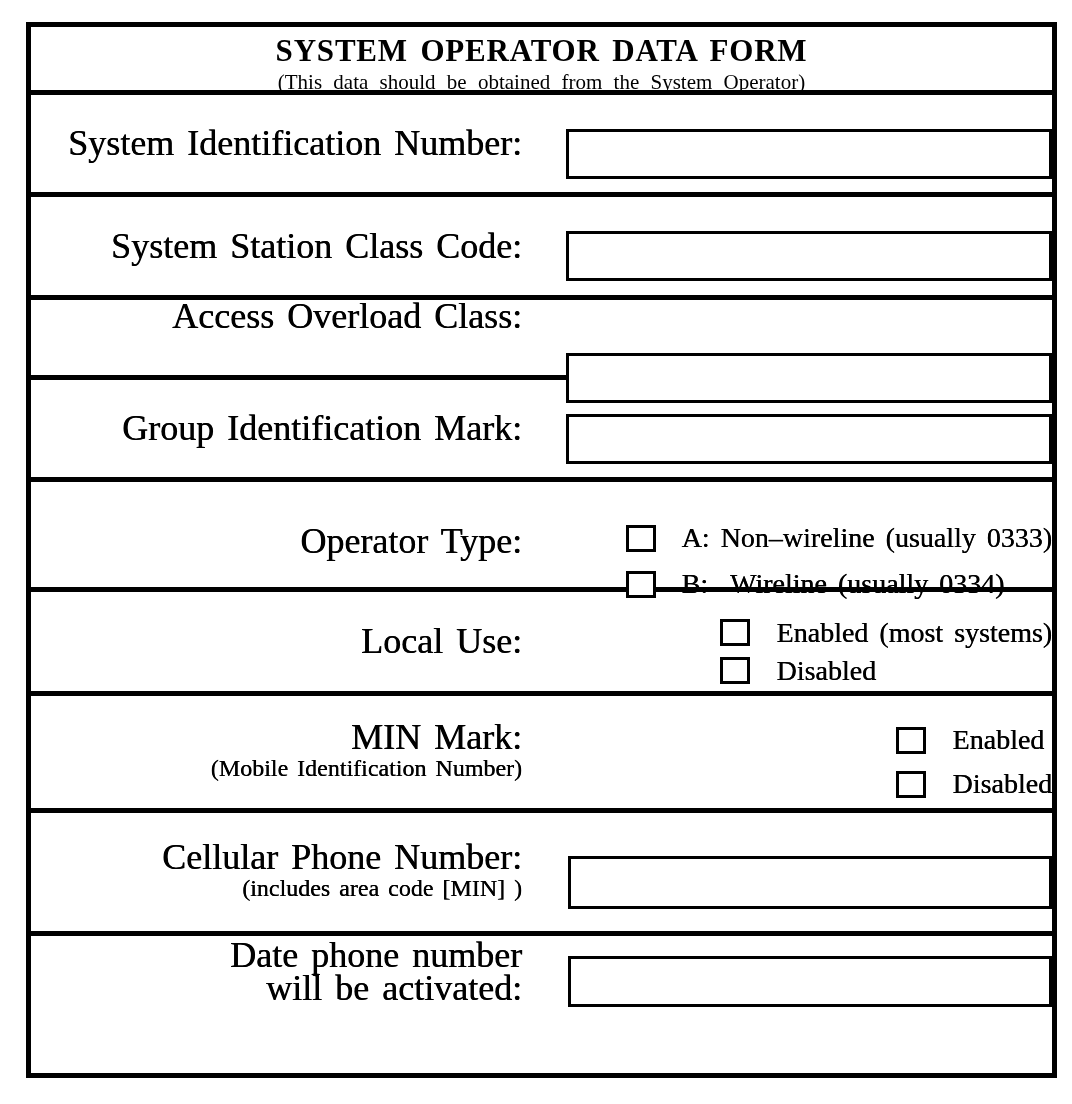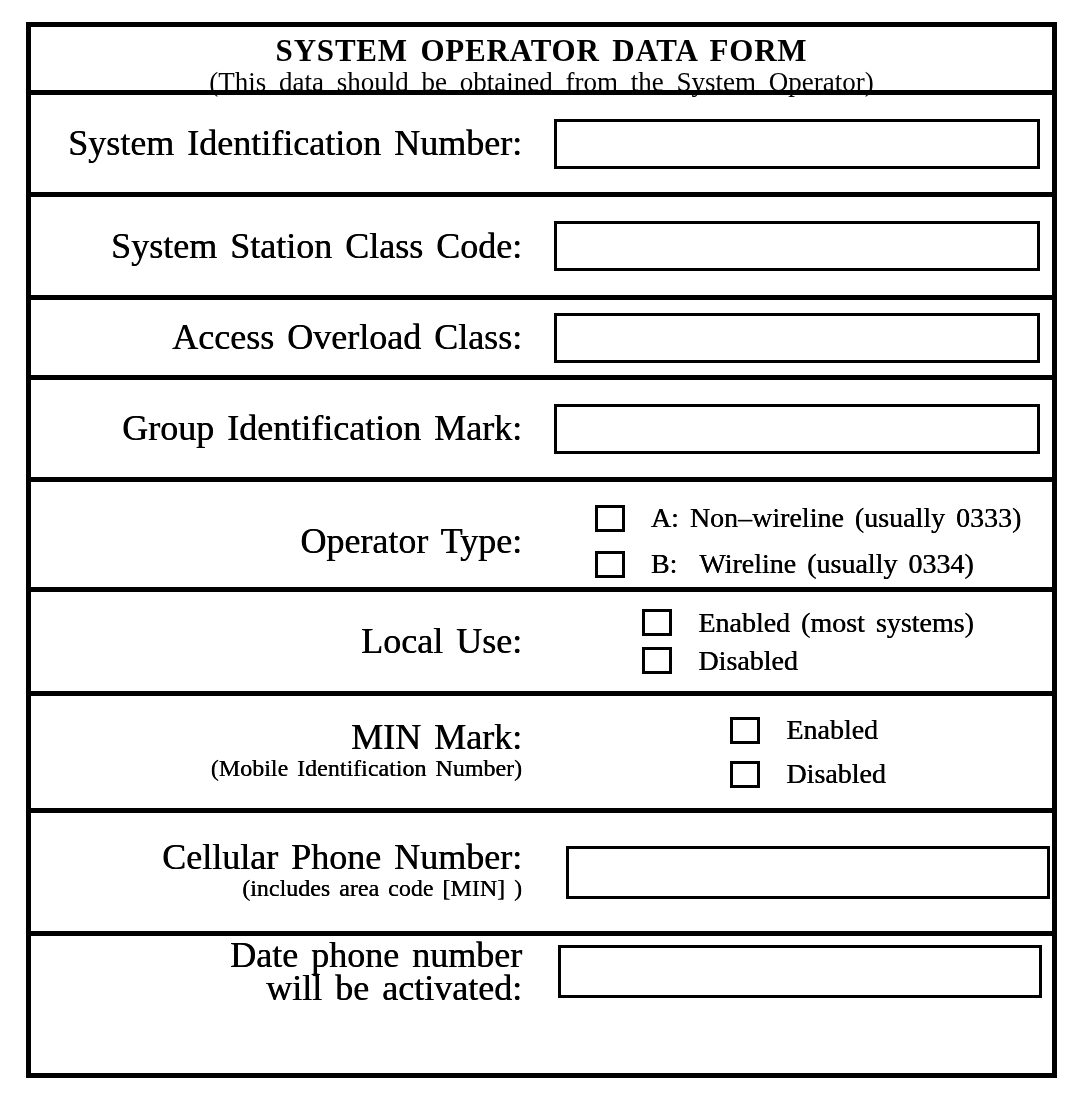--- a/index.html
+++ b/index.html
@@ -23,31 +23,31 @@
     padding-top: 7px;
   }
   .title {
     font-size: 31px;
     font-weight: bold;
     letter-spacing: 0.8px;
     word-spacing: 4px;
     line-height: 34px;
   }
   .subtitle {
-    font-size: 27px;
+    font-size: 21px;
     word-spacing: 6px;
     line-height: 26px;
     margin-top: 1px;
   }
   .row {
     border-top: 5px solid var(--ink);
     display: flex;
     width: 100%;
   }
-  .r1 { height: 102px; } .r2 { height: 103px; } .r3 { height: 80px; } .r4 { height: 102px; }
+  .r1 { height: 102px; } .r2 { height: 103px; } .r3 { height: 80px; flex-direction: column; } .r4 { height: 102px; }
   .r5 { height: 110px; } .r6 { height: 104px; } .r7 { height: 117px; }
   .r8 { height: 123px; gap: 16px; } .r9 { height: 76px; }
   .labelcell {
     width: 495px;
     display: flex;
     flex-direction: column;
     justify-content: center;
     align-items: flex-end;
     padding-right: 4px;
   }
@@ -64,21 +64,22 @@
     line-height: 29px;
     word-spacing: 3px;
     text-shadow: 0.3px 0.2px 0 var(--ink);
     text-align: right;
   }
   .fieldcell {
     flex: 1;
     display: flex;
     flex-direction: column;
     justify-content: center;
-    align-items: center;
+    align-items: flex-end;
+    margin-top: 20px;
   }
   .box {
     width: 486px;
     height: 50px;
     margin-left: 16px;
     border: 3px solid var(--ink);
     background: var(--paper);
     font-family: "Liberation Serif", "DejaVu Serif", serif;
     font-size: 26px;
     padding: 0 10px;

